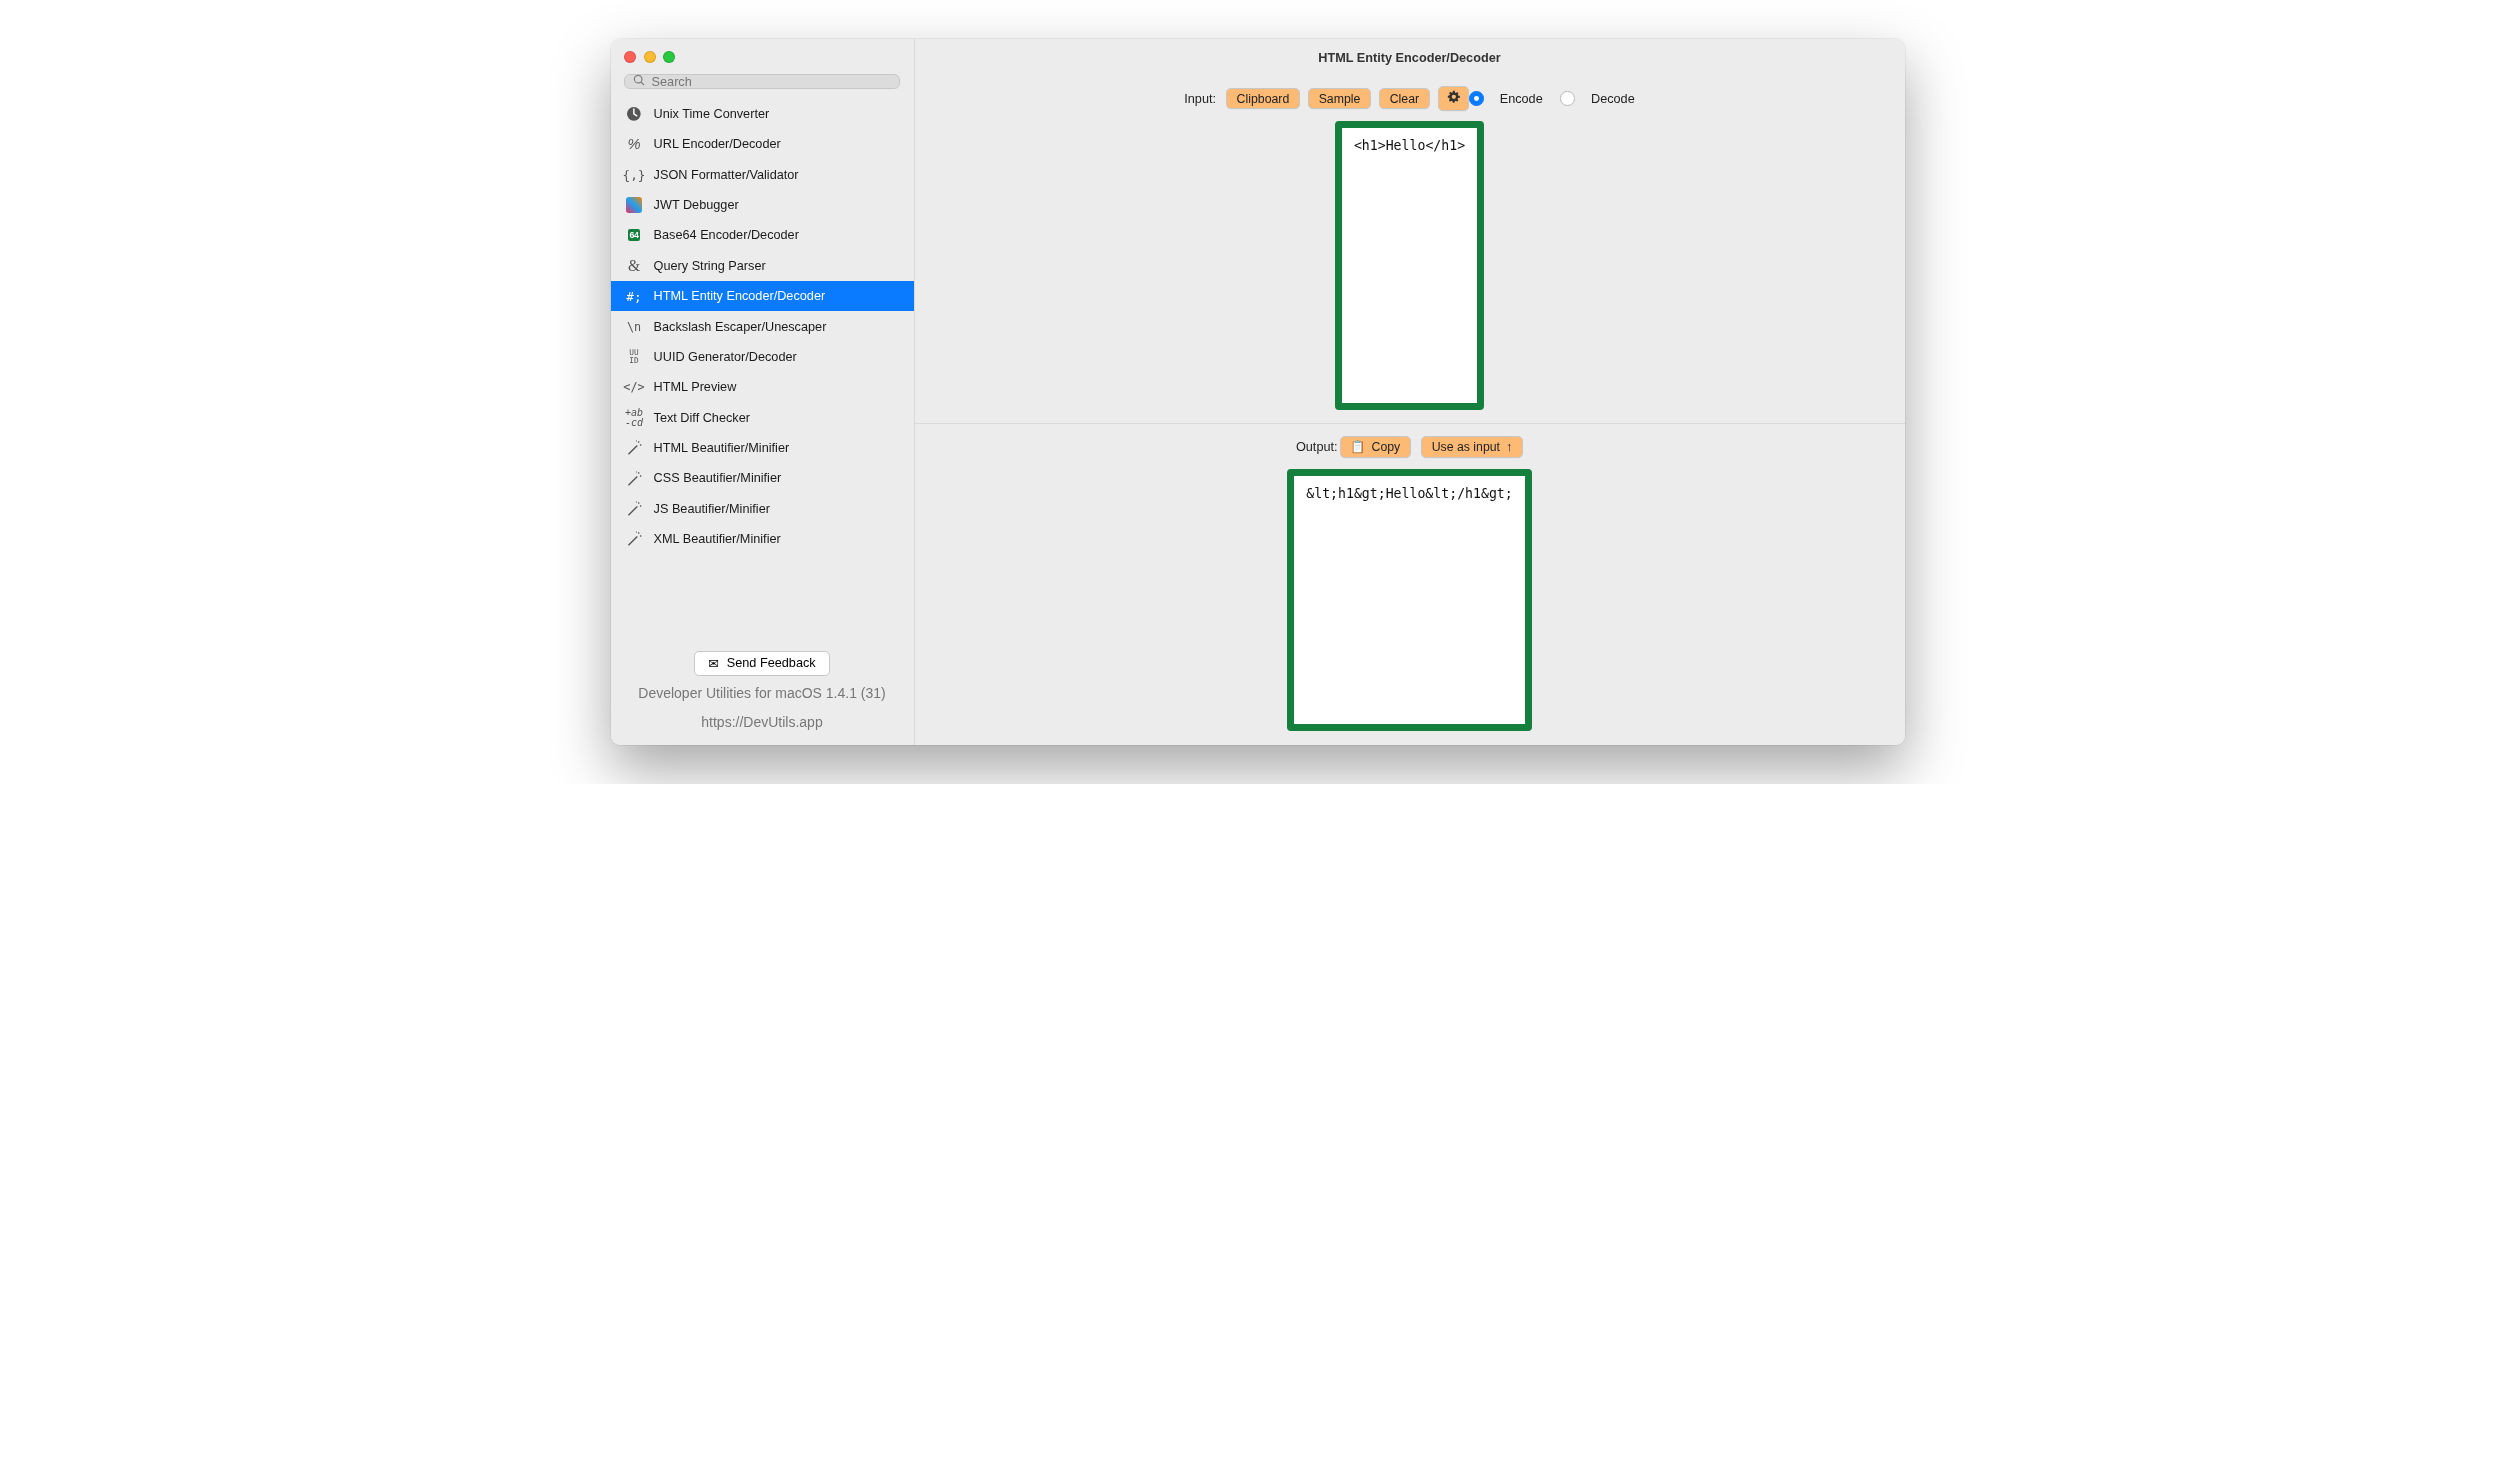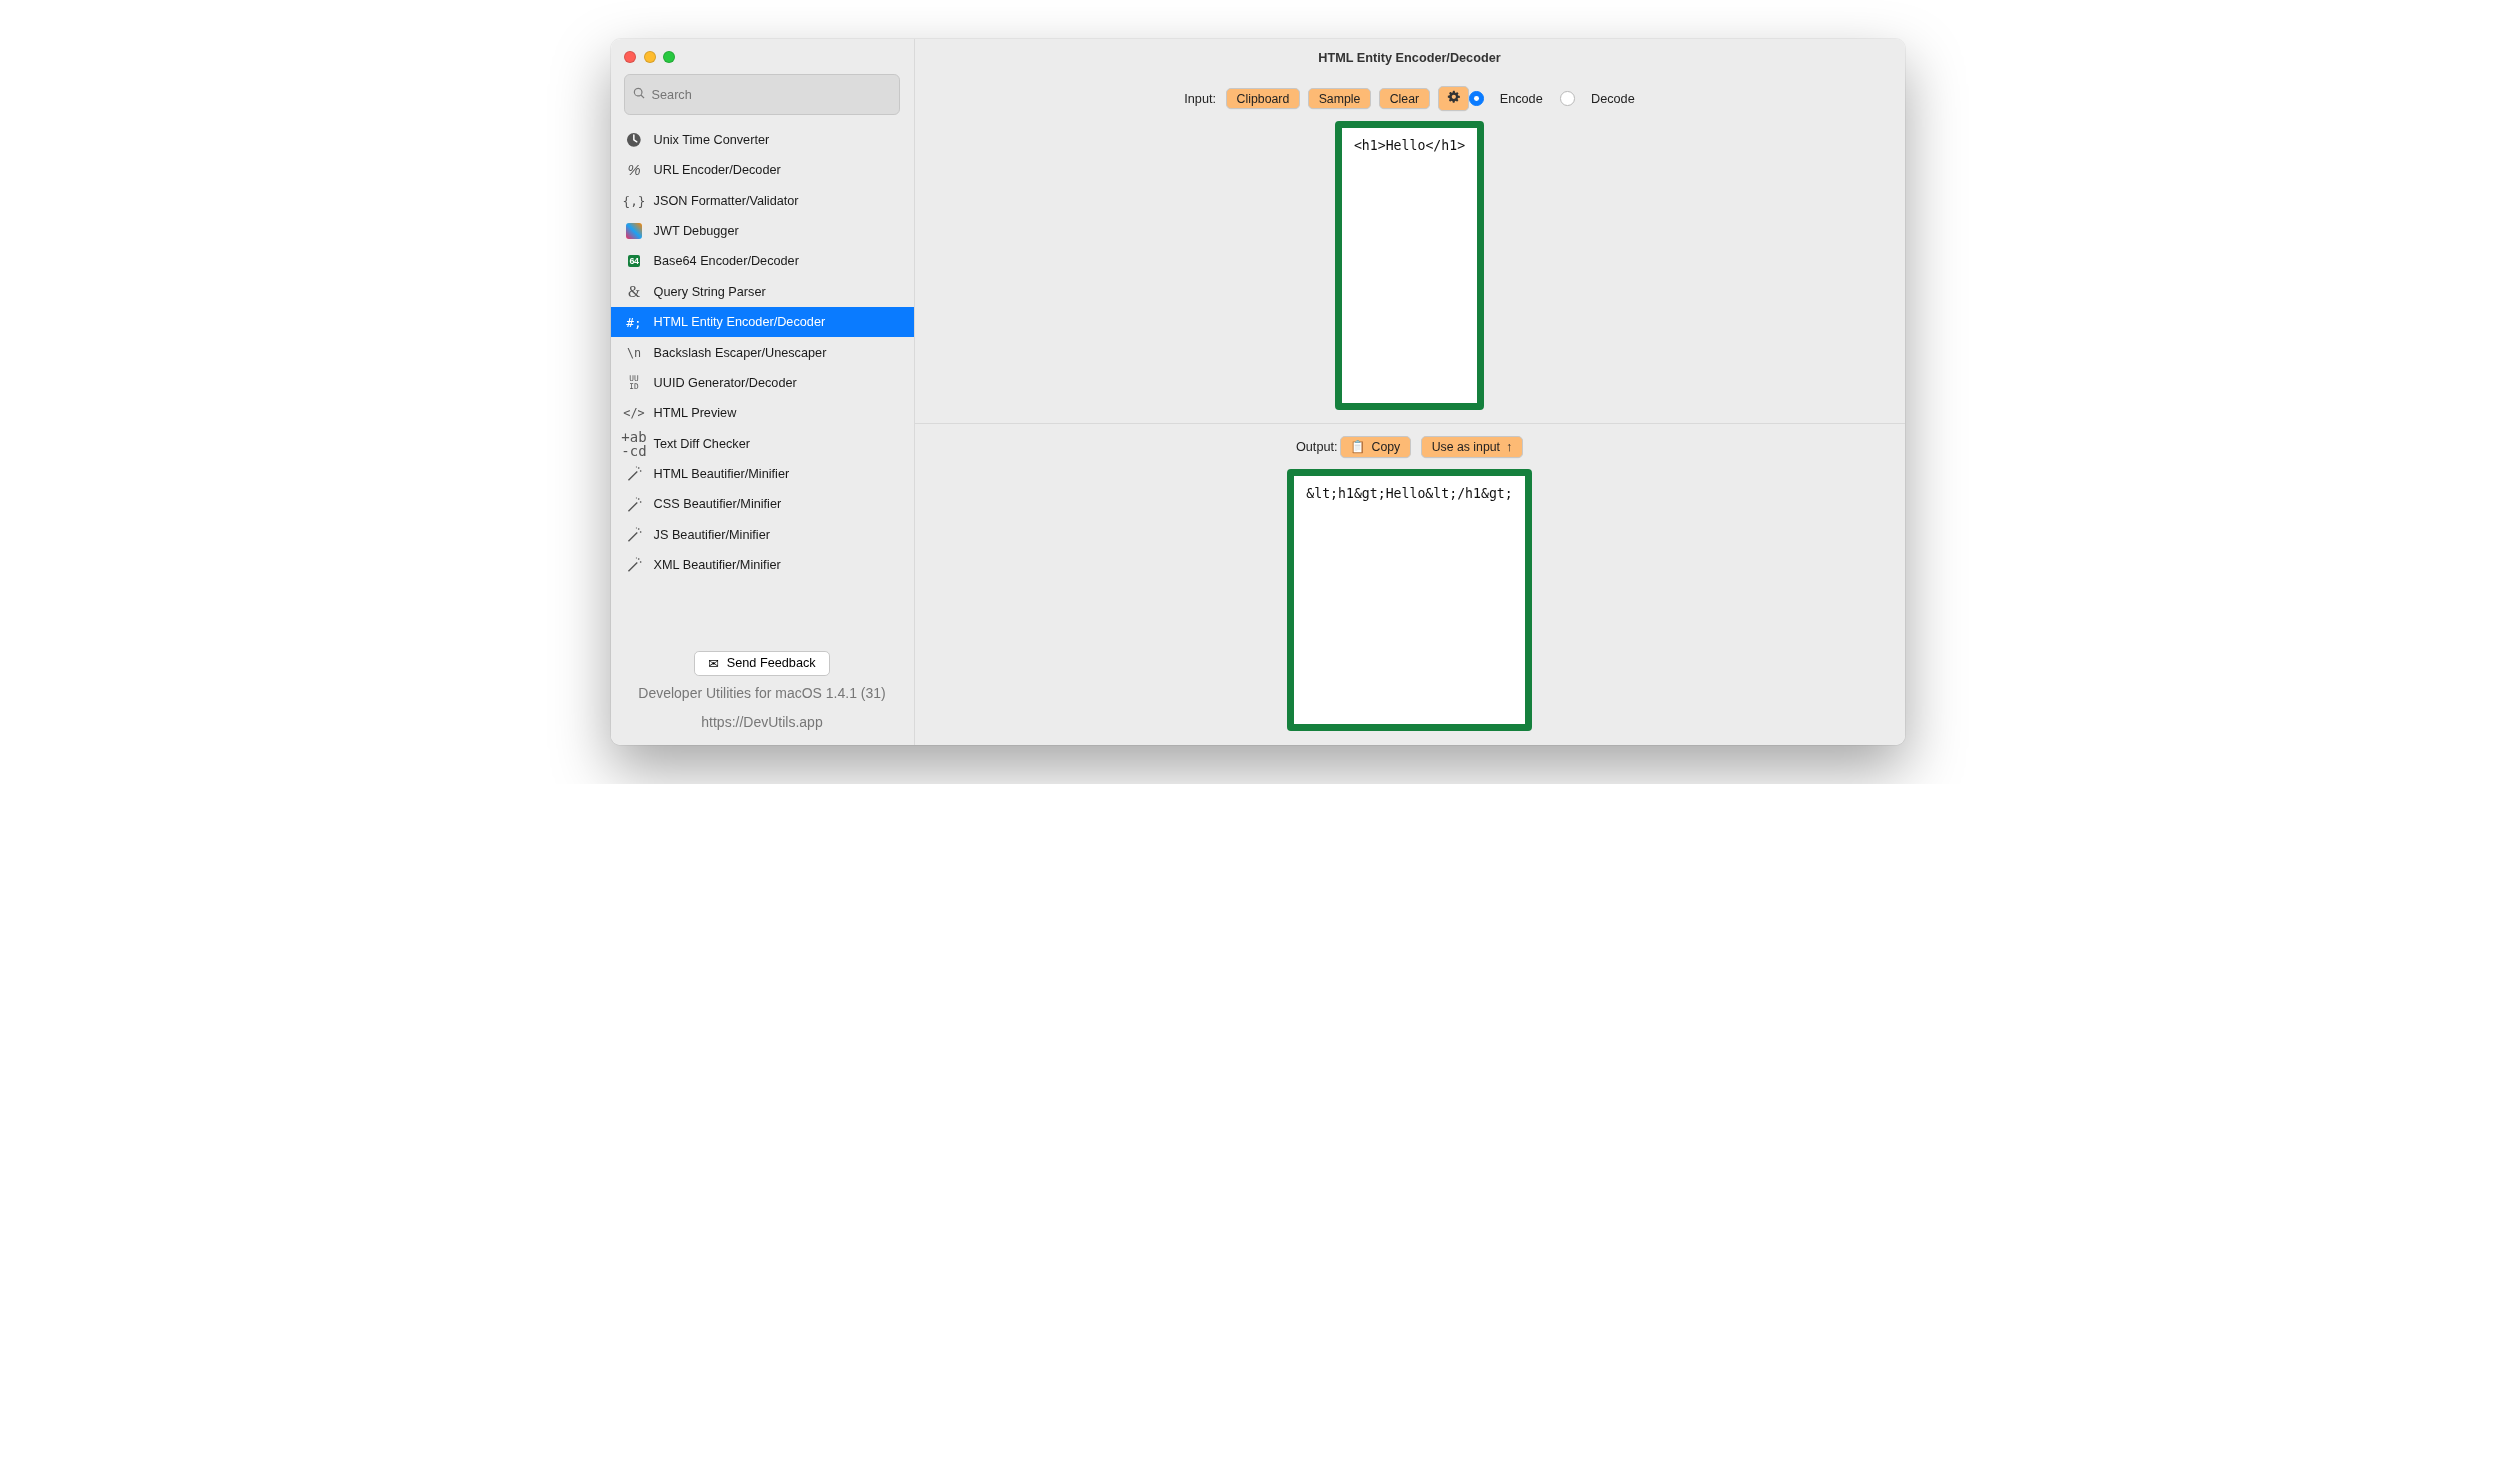--- a/index.html
+++ b/index.html
@@ -38,21 +38,21 @@
     background: #ececec;
     border-right: 1px solid #d9d9d9;
     display: flex;
     flex-direction: column;
     padding-top: 35px;
   }
   .search-wrap { padding: 0 13.7px 5.9px; }
   .search {
     display:flex; align-items:center; gap:5.9px;
     background:#dcdcdc; border:1px solid #c7c7c7;
-    border-radius:5.9px; padding:3.9px 7.8px; height:41px;
+    border-radius:5.9px; padding:3.9px 7.8px; height:15px;
     color:#7c7c7c;
   }
   .search svg { width:12.7px; height:12.7px; fill:#7c7c7c; }
   .search input {
     border:none; outline:none; background:transparent; flex:1;
     font-size:12.7px; color:#333;
   }
 
   .tools { flex:1; overflow:auto; padding-top:3.9px; }
   .tool {
@@ -218,21 +218,21 @@
           <span>UUID Generator/Decoder</span>
         </div>
         <div class="tool">
           <span class="icon-slot">
             <span style="font-family:monospace;font-size:11.8px;">&lt;/&gt;</span>
           </span>
           <span>HTML Preview</span>
         </div>
         <div class="tool">
           <span class="icon-slot">
-            <span style="font-family:monospace;font-size:14px;line-height:1;">+ab<br>-cd</span>
+            <span style="font-family:monospace;font-size:10px;line-height:1;font-style:italic;">+ab<br>-cd</span>
           </span>
           <span>Text Diff Checker</span>
         </div>
         <div class="tool">
           <span class="icon-slot">
             <svg width="15.7" height="15.7" viewBox="0 0 16 16" fill="#555">
               <path d="M2 14l9-9 1 1-9 9zM12 2l1 1 1-1-1-1zM14 5l1 1 1-1-1-1zM10 1l.5 1 .5-1-.5-1z"></path>
             </svg>
           </span>
           <span>HTML Beautifier/Minifier</span>

